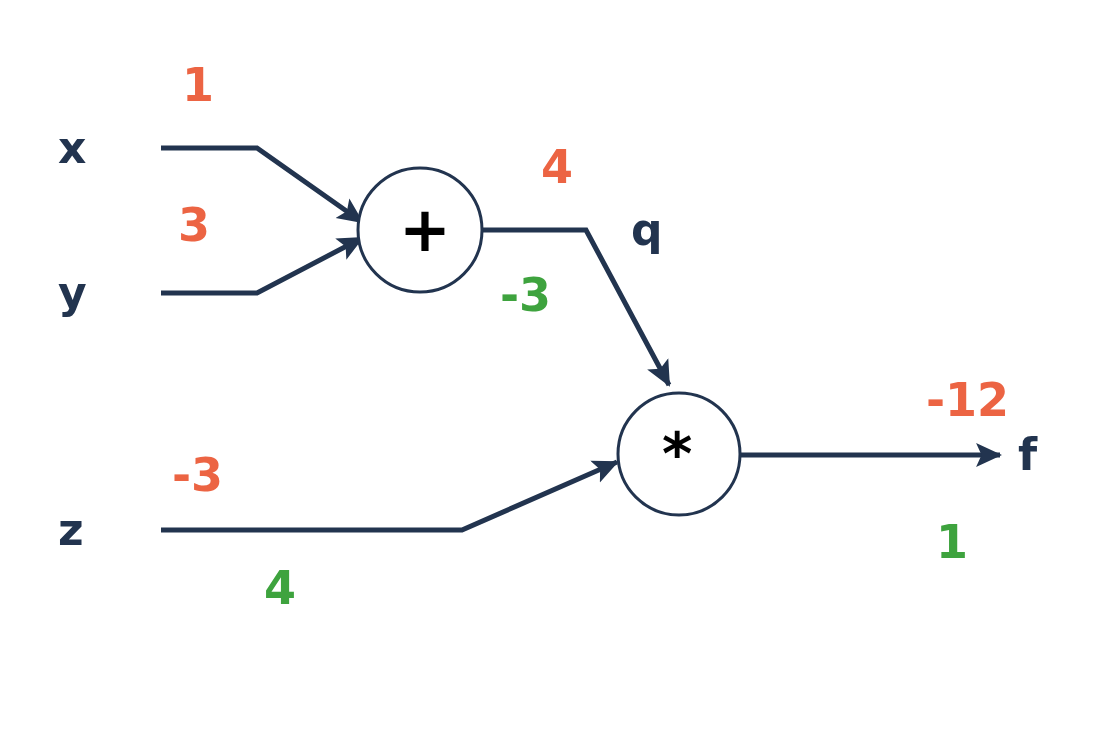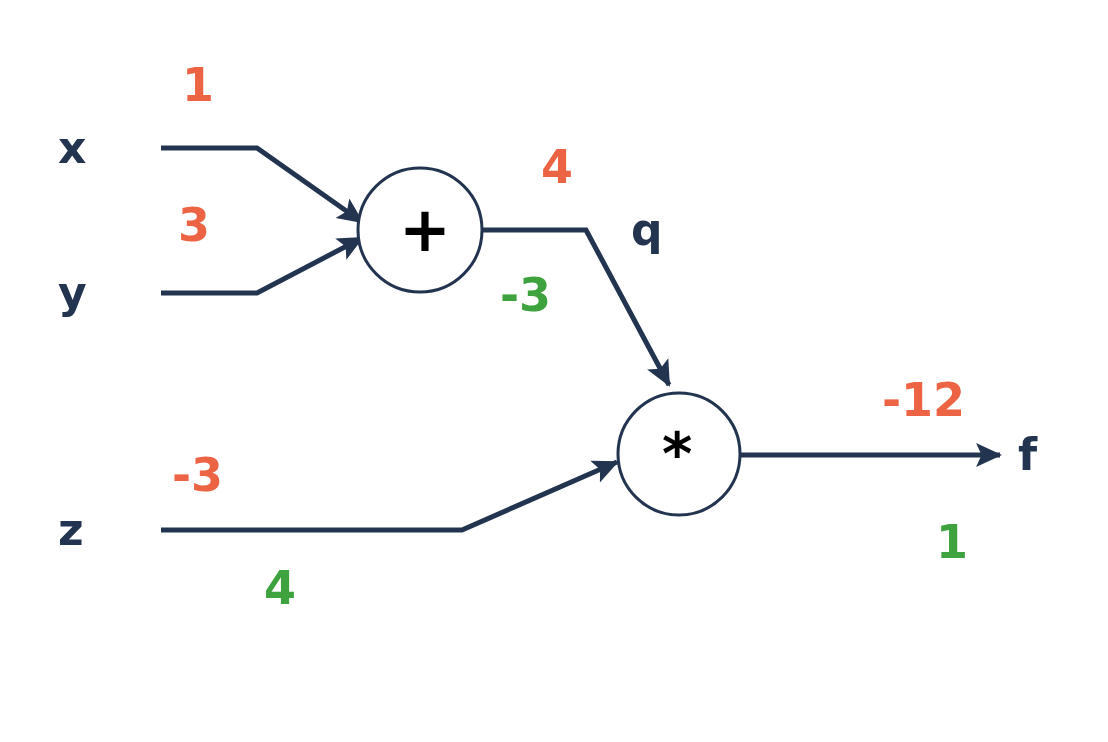--- a/index.html
+++ b/index.html
@@ -92,19 +92,19 @@
   <div class="lbl var-label" style="left: 58px; top: 271px;">y</div>
   <div class="lbl var-label" style="left: 58px; top: 508px;">z</div>
 
   <div class="lbl var-label" style="left: 631px; top: 208px;">q</div>
   <div class="lbl var-label" style="left: 1018px; top: 433px;">f</div>
 
   <div class="lbl fwd-value" style="left: 182px; top: 62px;">1</div>
   <div class="lbl fwd-value" style="left: 178px; top: 202px;">3</div>
   <div class="lbl fwd-value" style="left: 541px; top: 144px;">4</div>
   <div class="lbl fwd-value" style="left: 172px; top: 452px;">-3</div>
-  <div class="lbl fwd-value" style="left: 882px; top: 377px;">-12</div>
+  <div class="lbl fwd-value" style="left: 926px; top: 377px;">-12</div>
 
   <div class="lbl grad-value" style="left: 500px; top: 272px;">-3</div>
   <div class="lbl grad-value" style="left: 264px; top: 565px;">4</div>
   <div class="lbl grad-value" style="left: 936px; top: 519px;">1</div>
 
 </div>
 
 </body></html>

